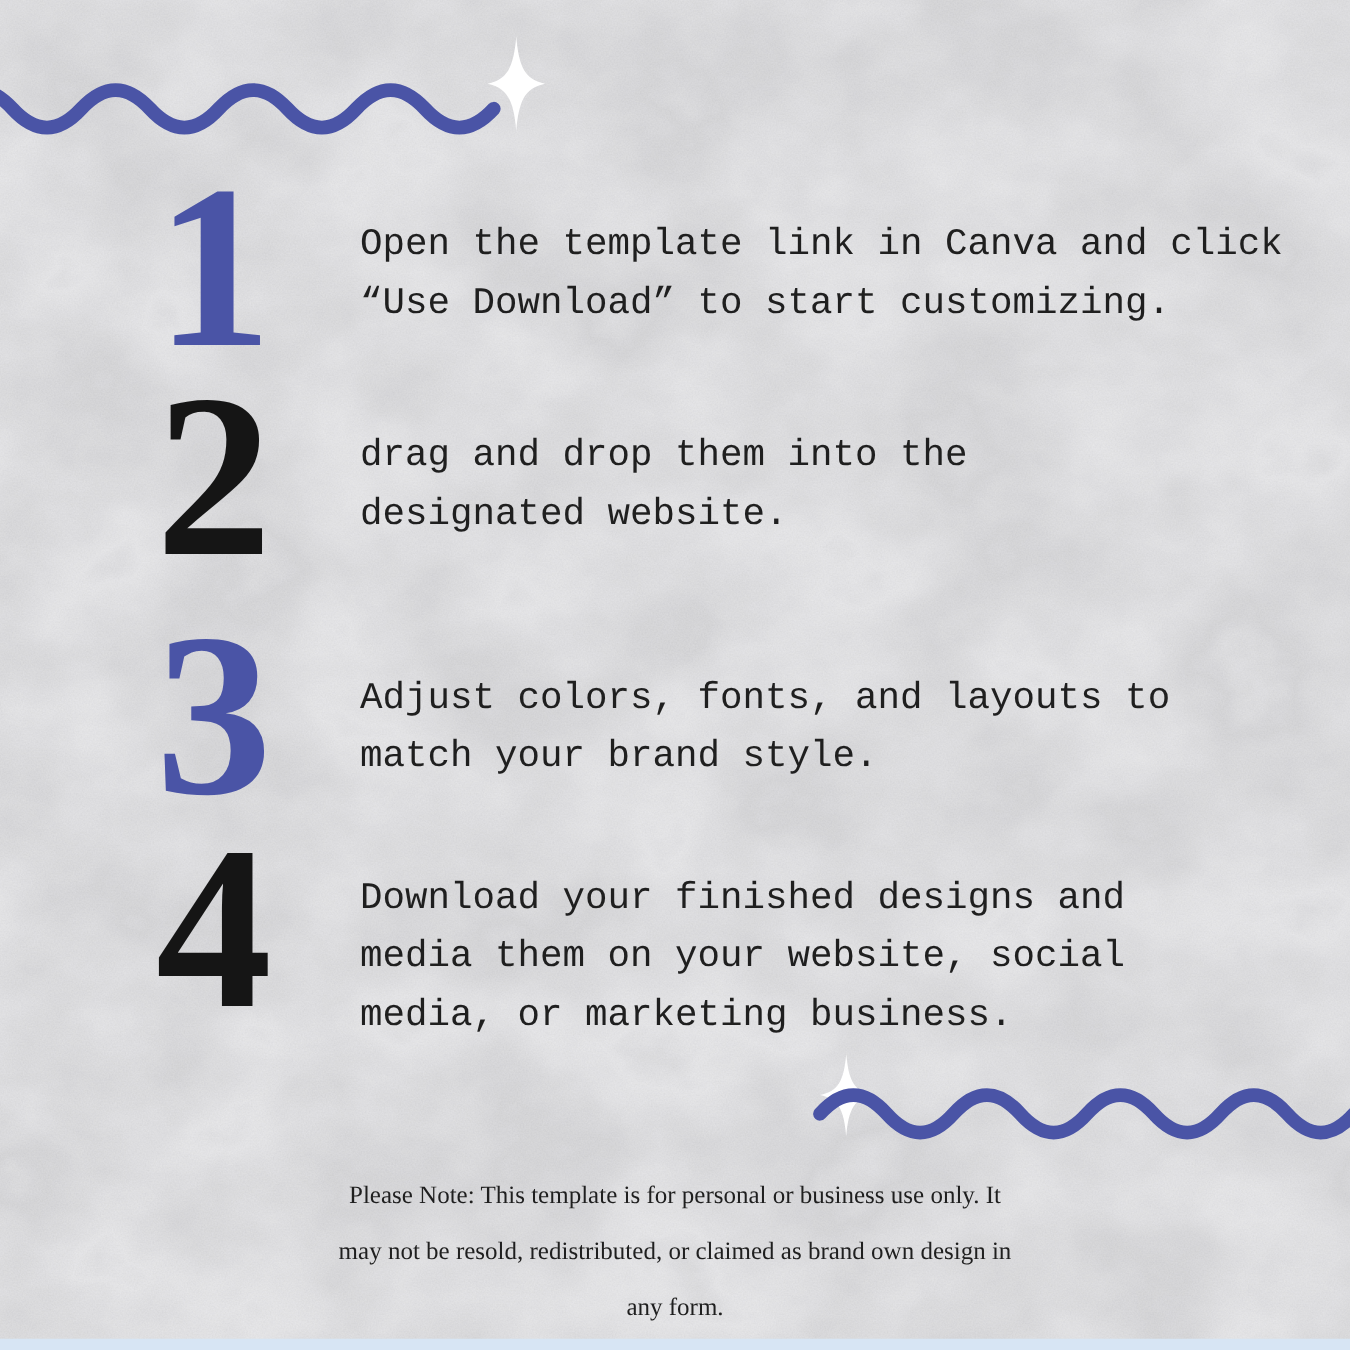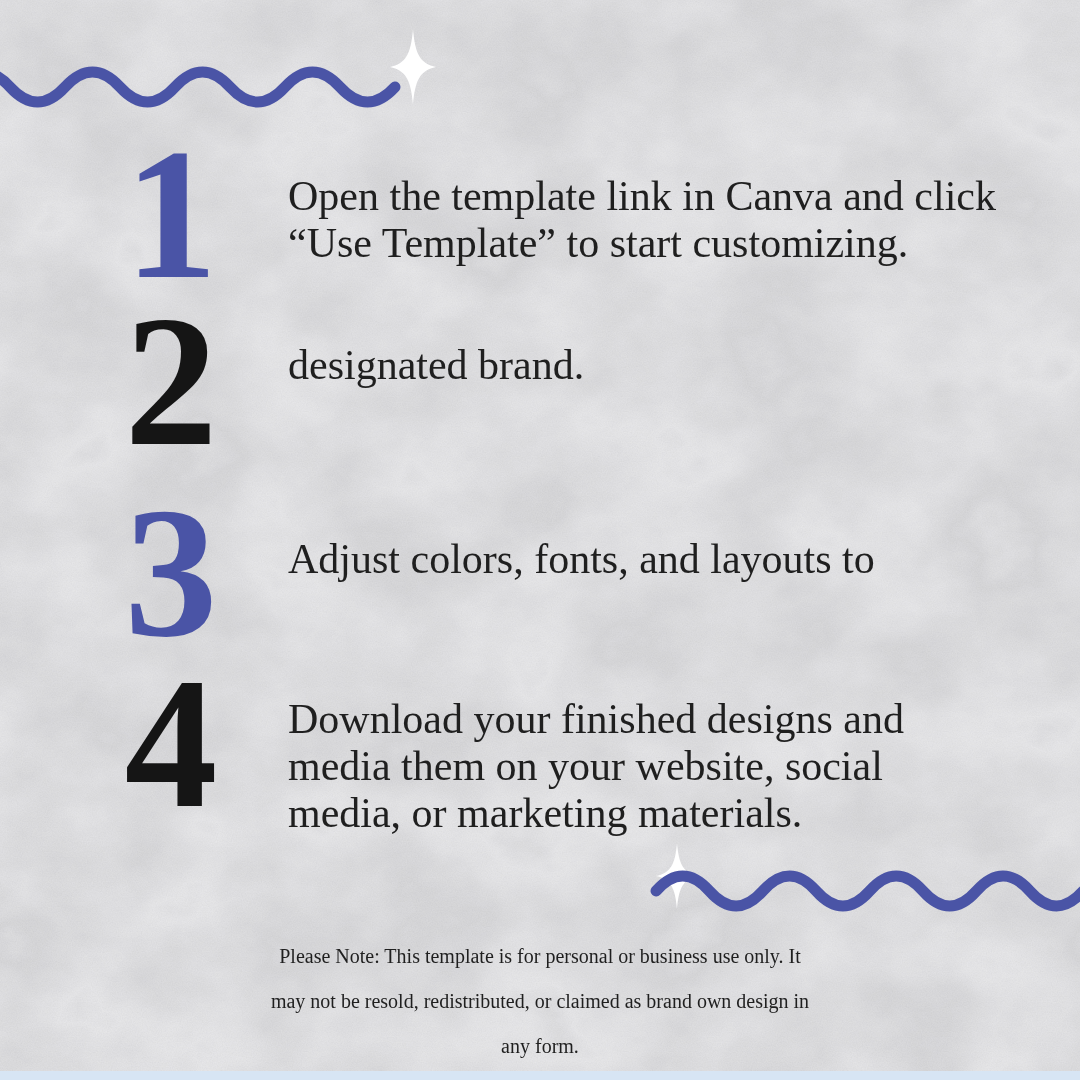--- a/index.html
+++ b/index.html
@@ -55,23 +55,24 @@
     line-height: 1;
     font-weight: bold;
     letter-spacing: -2px;
   }
   .step-number.blue { color: var(--accent, #4a54a6); }
   .step-number.dark { color: var(--num-dark, #151515); }
   .step-text {
     position: absolute;
     left: 288px;
     color: var(--text, #1f1f1f);
-    font-size: 42px;
+    font-size: 30px;
     line-height: 47px;
     white-space: nowrap;
+    font-family: Liberation Mono, monospace;
   }
   .n1 { top: 121px; }
   .t1 { top: 173px; }
   .n2 { top: 288px; }
   .t2 { top: 342px; }
   .n3 { top: 479px; }
   .t3 { top: 536px; }
   .n4 { top: 650px; }
   .t4 { top: 696px; }
 
@@ -140,44 +141,46 @@
   </svg>
 
   <svg class="decor wave-bottom" viewBox="0 0 440 70" aria-hidden="true">
     <path class="wave-path" d="M16,31 q26.7,-30 53.4,0 q26.7,30 53.4,0 q26.7,-30 53.4,0 q26.7,30 53.4,0 q26.7,-30 53.4,0 q26.7,30 53.4,0 q26.7,-30 53.4,0 q26.7,30 53.4,0"></path>
   </svg>
 
   <div class="step">
     <div class="step-number n1 blue">1</div>
     <div class="step-text t1">
       <div>Open the template link in Canva and click</div>
-      <div>“Use Template” to start customizing.</div>
+      <div>“Use Download” to start customizing.</div>
     </div>
   </div>
 
   <div class="step">
     <div class="step-number n2 dark">2</div>
     <div class="step-text t2">
-      <div>designated brand.</div>
+      <div>drag and drop them into the</div>
+      <div>designated website.</div>
     </div>
   </div>
 
   <div class="step">
     <div class="step-number n3 blue">3</div>
     <div class="step-text t3">
       <div>Adjust colors, fonts, and layouts to</div>
+      <div>match your brand style.</div>
     </div>
   </div>
 
   <div class="step">
     <div class="step-number n4 dark">4</div>
     <div class="step-text t4">
       <div>Download your finished designs and</div>
       <div>media them on your website, social</div>
-      <div>media, or marketing materials.</div>
+      <div>media, or marketing business.</div>
     </div>
   </div>
 
   <div class="note">
     <div>Please Note: This template is for personal or business use only. It</div>
     <div>may not be resold, redistributed, or claimed as brand own design in</div>
     <div>any form.</div>
   </div>
 
   <div class="bottom-strip"></div>

